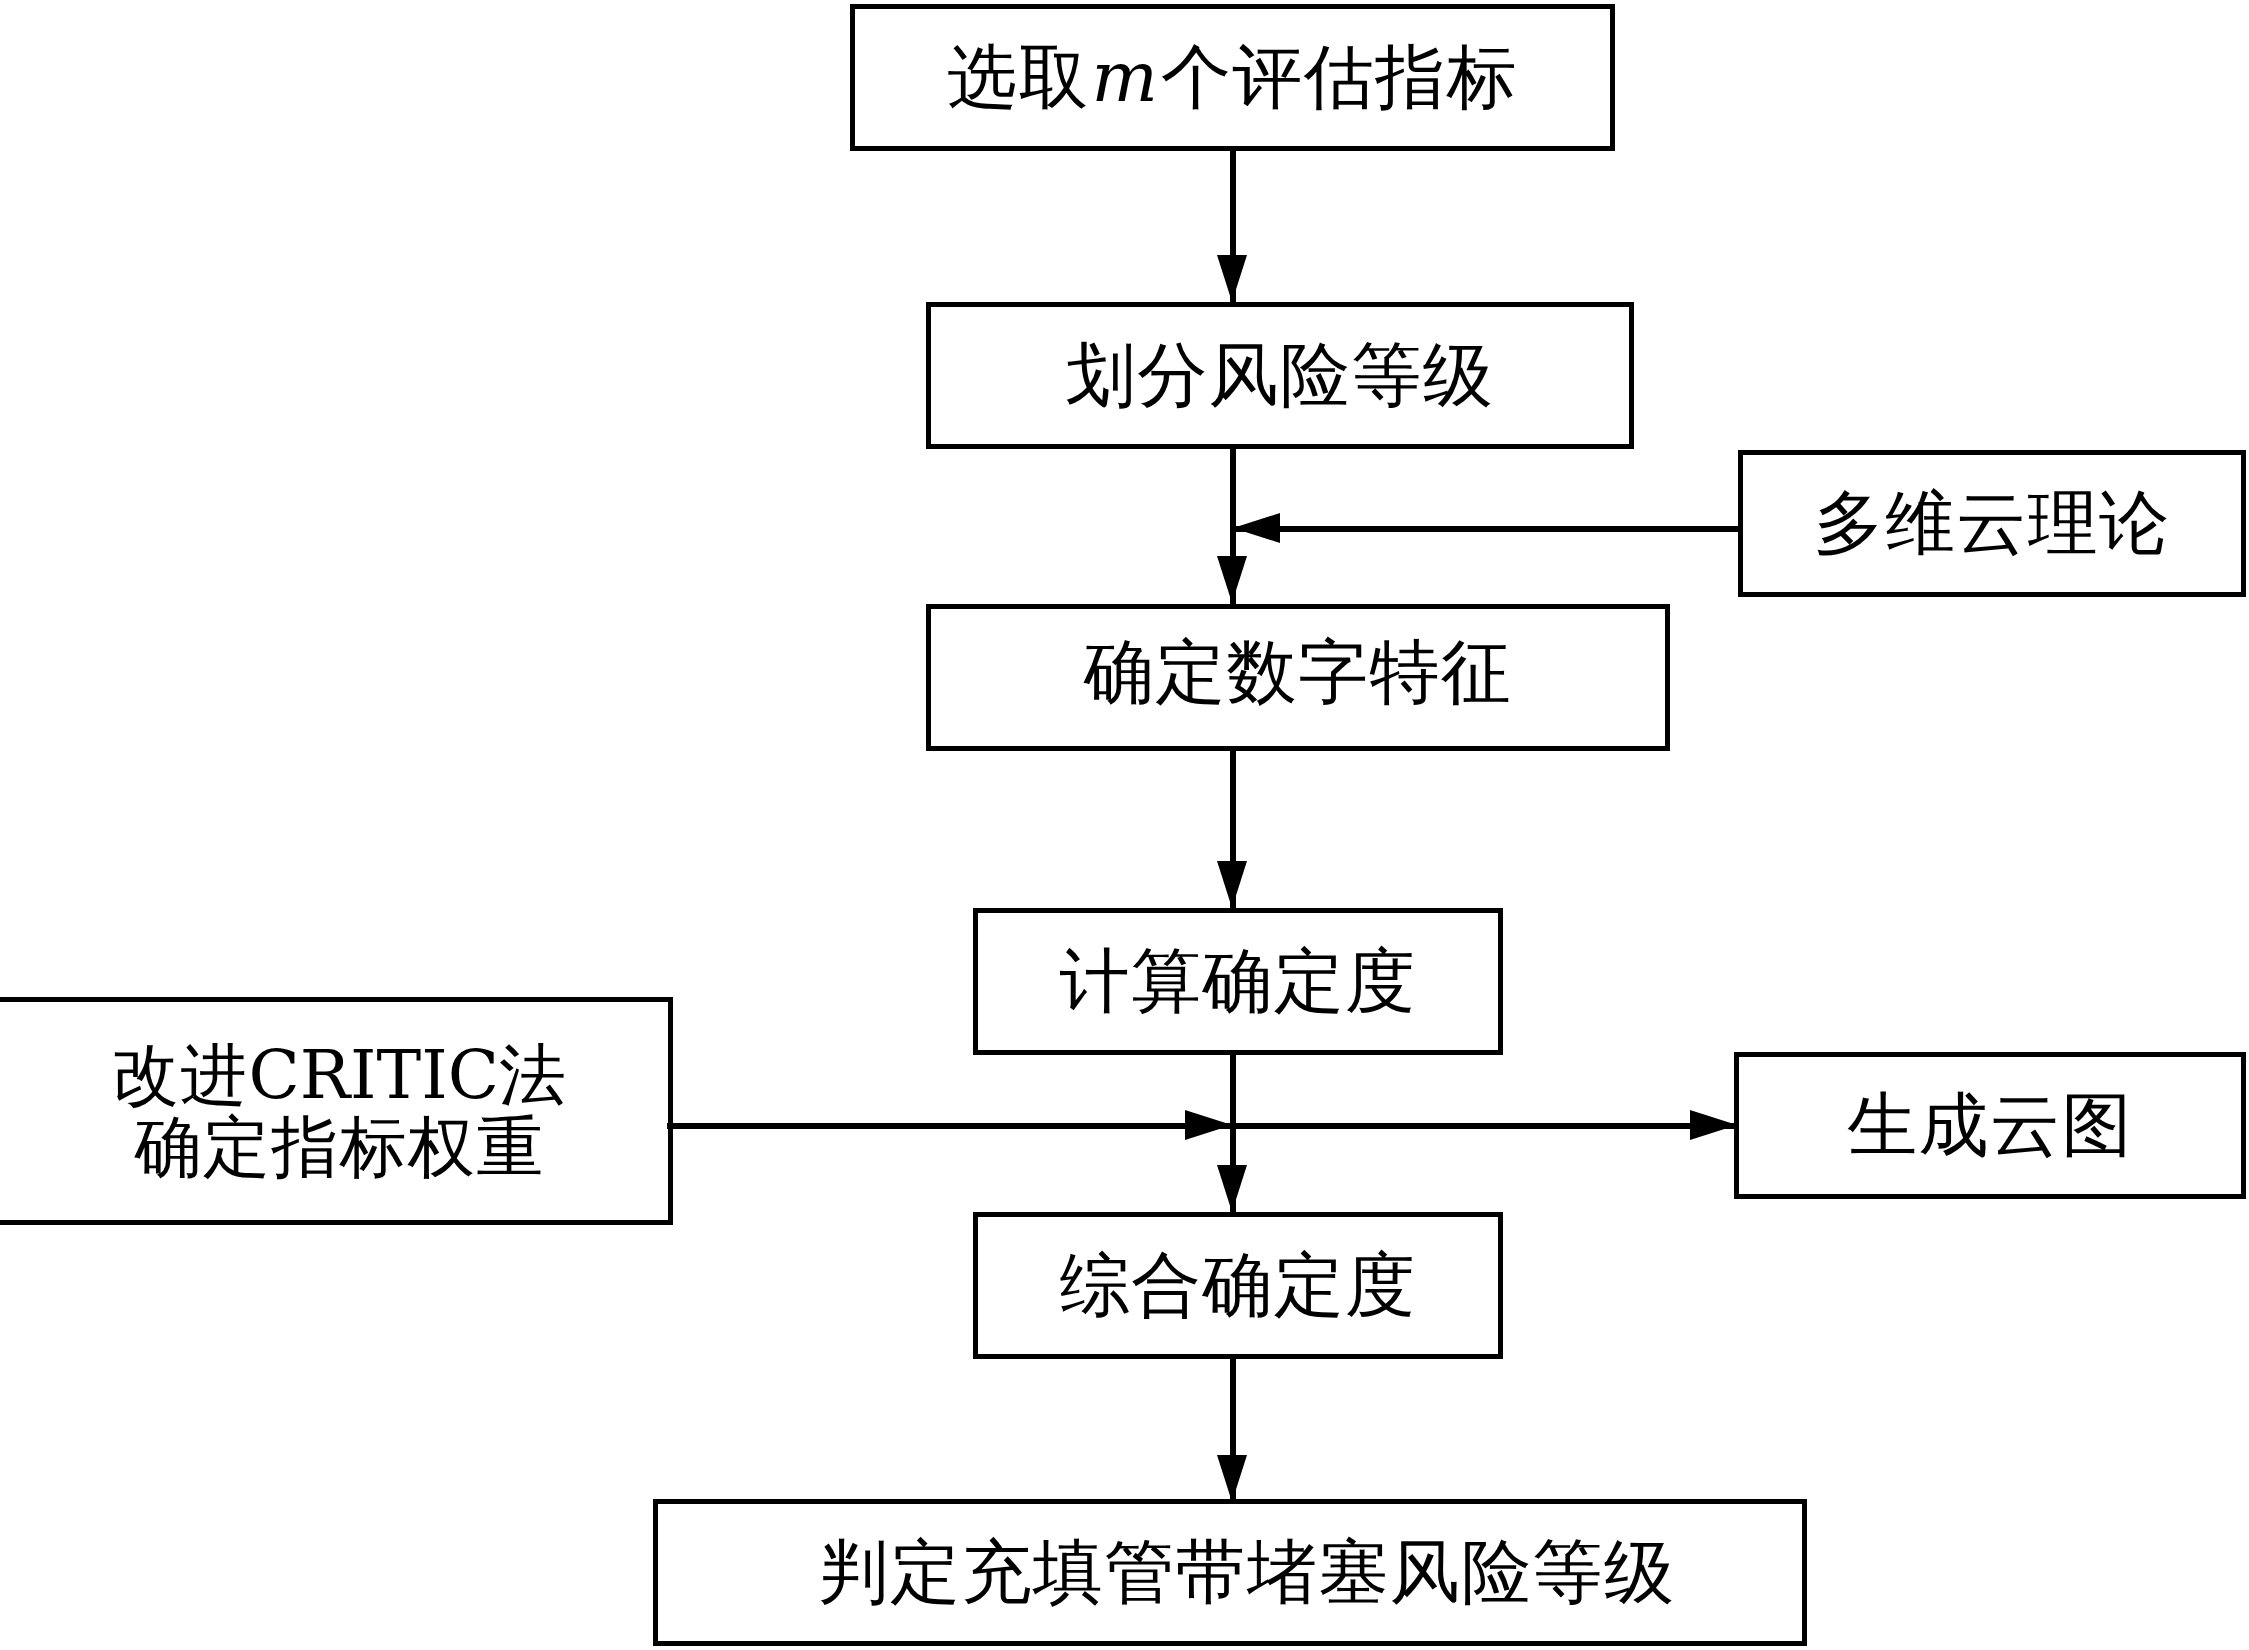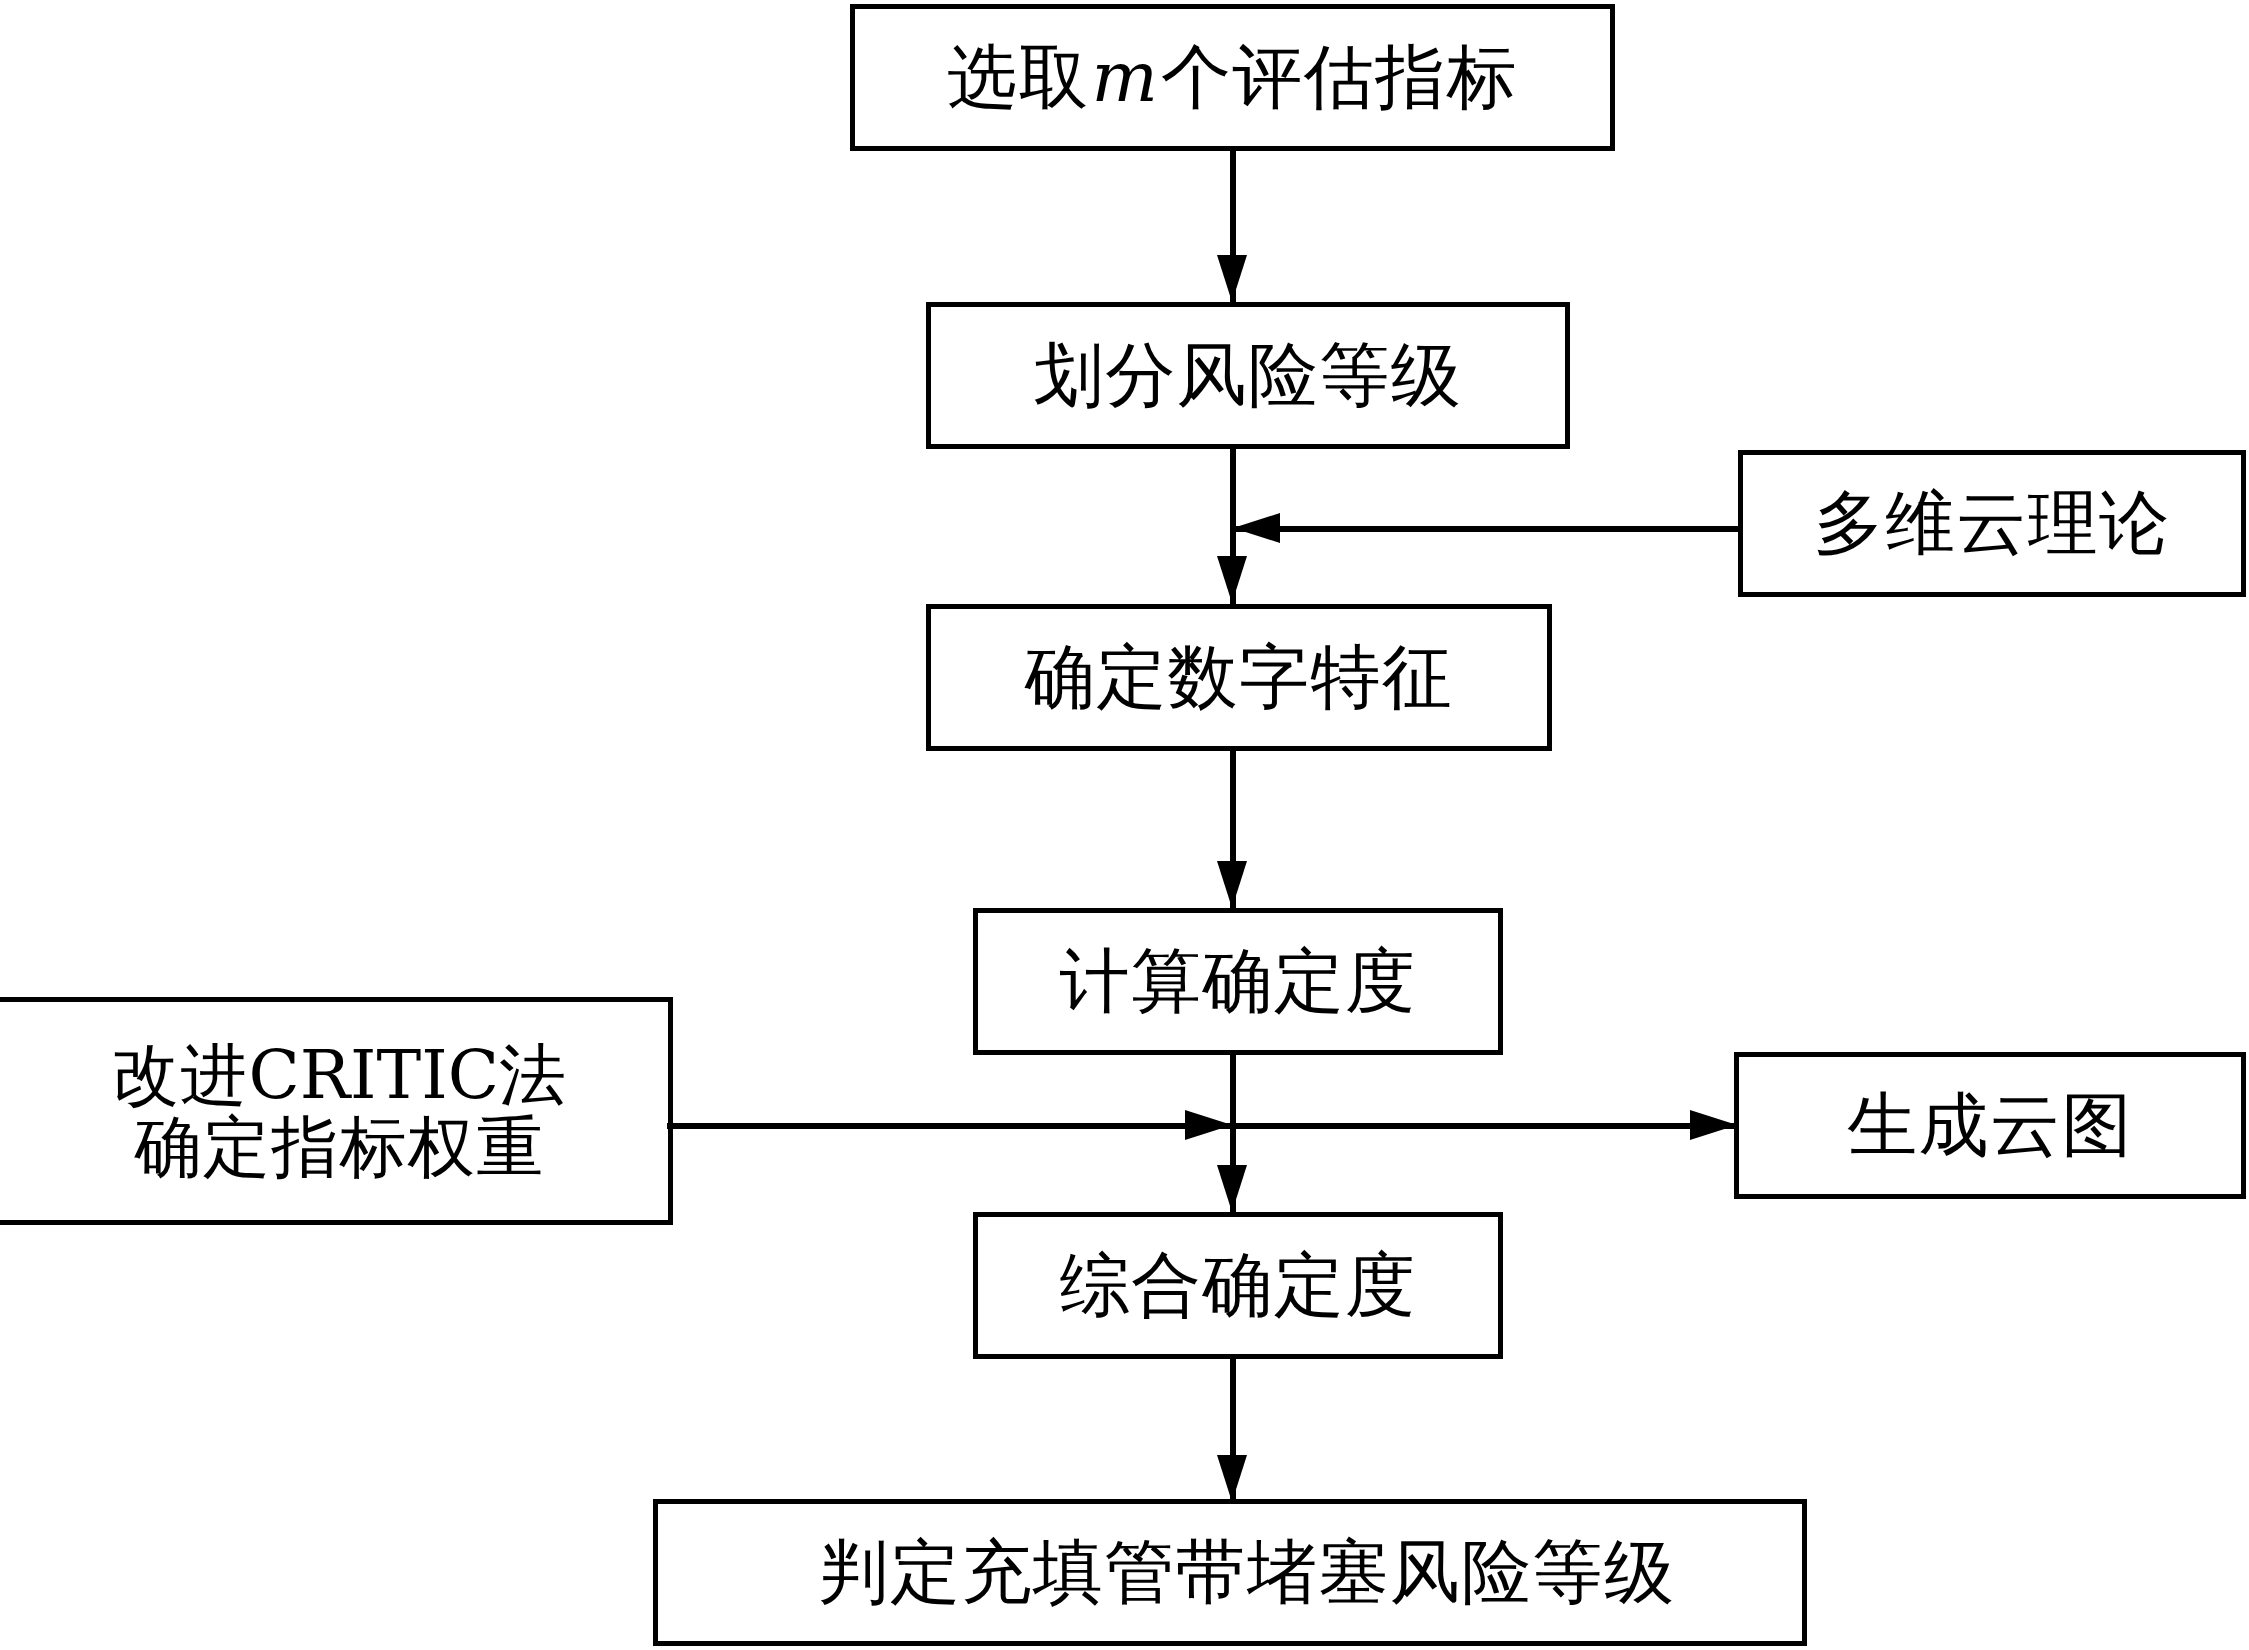--- a/index.html
+++ b/index.html
@@ -88,35 +88,35 @@
 
 <div id="canvas">
 
   <div class="node fs-big" style="left:850px; top:4.1px; width:765px; height:147px;">
     <span class="line"><span>选取</span><span class="em">m</span><span>个评估指标</span></span>
   </div>
 
   <div class="vline" style="left:1230px; top:151px; height:151px;"></div>
   <div class="arrow-down" style="left:1217px; top:255px;"></div>
 
-  <div class="node fs-big" style="left:926px; top:302px; width:644px; height:147px;">
+  <div class="node fs-big" style="left:926px; top:302px; width:708px; height:147px;">
     <span class="line">划分风险等级</span>
   </div>
 
   <div class="vline" style="left:1230px; top:449px; height:155px;"></div>
   <div class="arrow-down" style="left:1217px; top:556px;"></div>
 
   <div class="node fs-big" style="left:1738px; top:450px; width:508px; height:147px;">
     <span class="line">多维云理论</span>
   </div>
 
   <div class="hline" style="left:1233px; top:526px; width:506px;"></div>
   <div class="arrow-left" style="left:1233px; top:513px;"></div>
 
-  <div class="node fs-big" style="left:926px; top:604px; width:626px; height:147px;">
+  <div class="node fs-big" style="left:926px; top:604px; width:744px; height:147px;font-family:Liberation Mono, monospace;">
     <span class="line">确定数字特征</span>
   </div>
 
   <div class="vline" style="left:1230px; top:751px; height:157px;"></div>
   <div class="arrow-down" style="left:1217px; top:861px;"></div>
 
   <div class="node fs-big" style="left:973px; top:908px; width:530px; height:147px;">
     <span class="line">计算确定度</span>
   </div>
 

